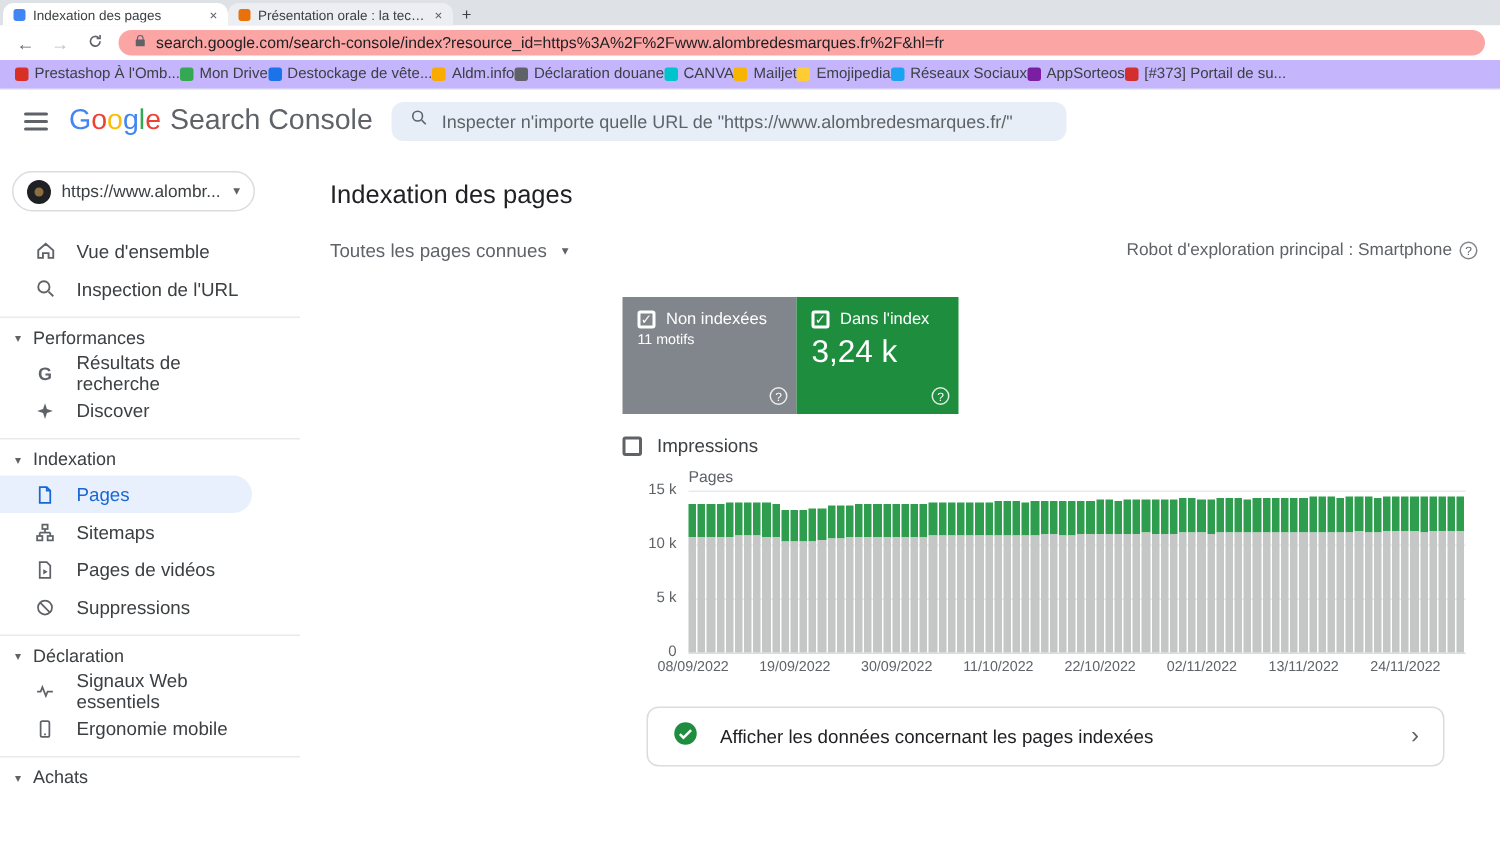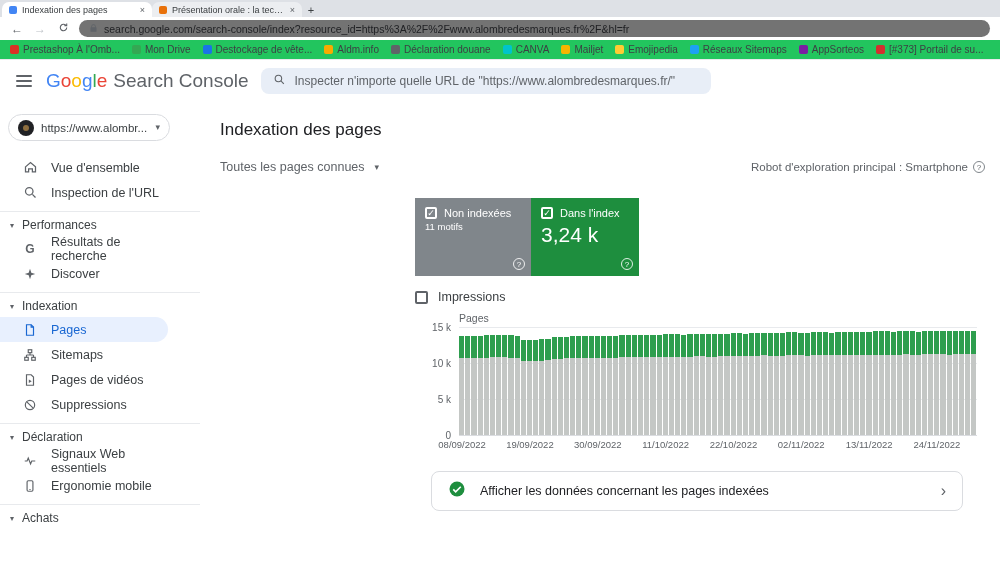--- a/index.html
+++ b/index.html
@@ -12,23 +12,23 @@
   .tab.active{background:#fff}
   .tab.inactive{background:#eceef1}
   .tfav{width:8px;height:8px;border-radius:2px;flex:none}
   .ttitle{flex:1;white-space:nowrap;overflow:hidden;text-overflow:ellipsis}
   .tclose{color:#5f6368;font-size:9px;flex:none}
   .newtab{width:18px;height:15px;display:flex;align-items:center;justify-content:center;font-size:11px;color:#3c4043;cursor:pointer}
 
   .addressbar{height:23px;background:#fff;display:flex;align-items:center;gap:9px;padding:0 10px}
   .nav-btn{font-size:12px;color:#5f6368;width:14px;text-align:center;cursor:pointer;line-height:1}
   .nav-btn.disabled{color:#bdc1c6}
-  .omnibox{flex:1;height:17px;background:#737373;border-radius:9px;display:flex;align-items:center;gap:6px;padding:0 10px;font-size:10.5px;color:#202124;white-space:nowrap;overflow:hidden}
-
-  .bookmarksbar{height:20px;background:#22c55e;display:flex;align-items:center;gap:12px;padding:0 10px;border-bottom:1px solid #e8eaed;font-size:10px;color:#3c4043;white-space:nowrap;overflow:hidden}
+  .omnibox{flex:1;height:17px;background:#fca5a5;border-radius:9px;display:flex;align-items:center;gap:6px;padding:0 10px;font-size:10.5px;color:#202124;white-space:nowrap;overflow:hidden}
+
+  .bookmarksbar{height:20px;background:#c4b5fd;display:flex;align-items:center;padding:0 10px;border-bottom:1px solid #e8eaed;font-size:10px;color:#3c4043;white-space:nowrap;overflow:hidden}
   .bm{display:flex;align-items:center;gap:4px;cursor:pointer}
   .bm .fav{width:9px;height:9px;border-radius:2px;flex:none;background:#9aa0a6}
 
   
   .gsc-header{height:42px;display:flex;align-items:center;background:#fff}
   .burger{width:16px;margin-left:16px;display:flex;flex-direction:column;gap:3px;cursor:pointer}
   .burger i{display:block;height:2px;background:#5f6368;border-radius:1px}
   .logo{margin-left:14px;font-size:19px;display:flex;align-items:baseline;gap:6px;white-space:nowrap}
   .logo .product{color:#5f6368;font-weight:400}
   .gsc-search{margin-left:12px;width:450px;height:26px;background:#e8eef7;border-radius:8px;display:flex;align-items:center;gap:9px;padding:0 12px}
@@ -154,21 +154,21 @@
   <span class="bm">
       <i class="fav" style="background: rgb(247, 181, 0);"></i>
       <span>Mailjet</span>
     </span>
   <span class="bm">
       <i class="fav" style="background: rgb(255, 204, 51);"></i>
       <span>Emojipedia</span>
     </span>
   <span class="bm">
       <i class="fav" style="background: rgb(29, 161, 242);"></i>
-      <span>Réseaux Sitemaps</span>
+      <span>Réseaux Sociaux</span>
     </span>
   <span class="bm">
       <i class="fav" style="background: rgb(123, 31, 162);"></i>
       <span>AppSorteos</span>
     </span>
   <span class="bm">
       <i class="fav" style="background: rgb(211, 47, 47);"></i>
       <span>[#373] Portail de su...</span>
     </span>
 </div>

